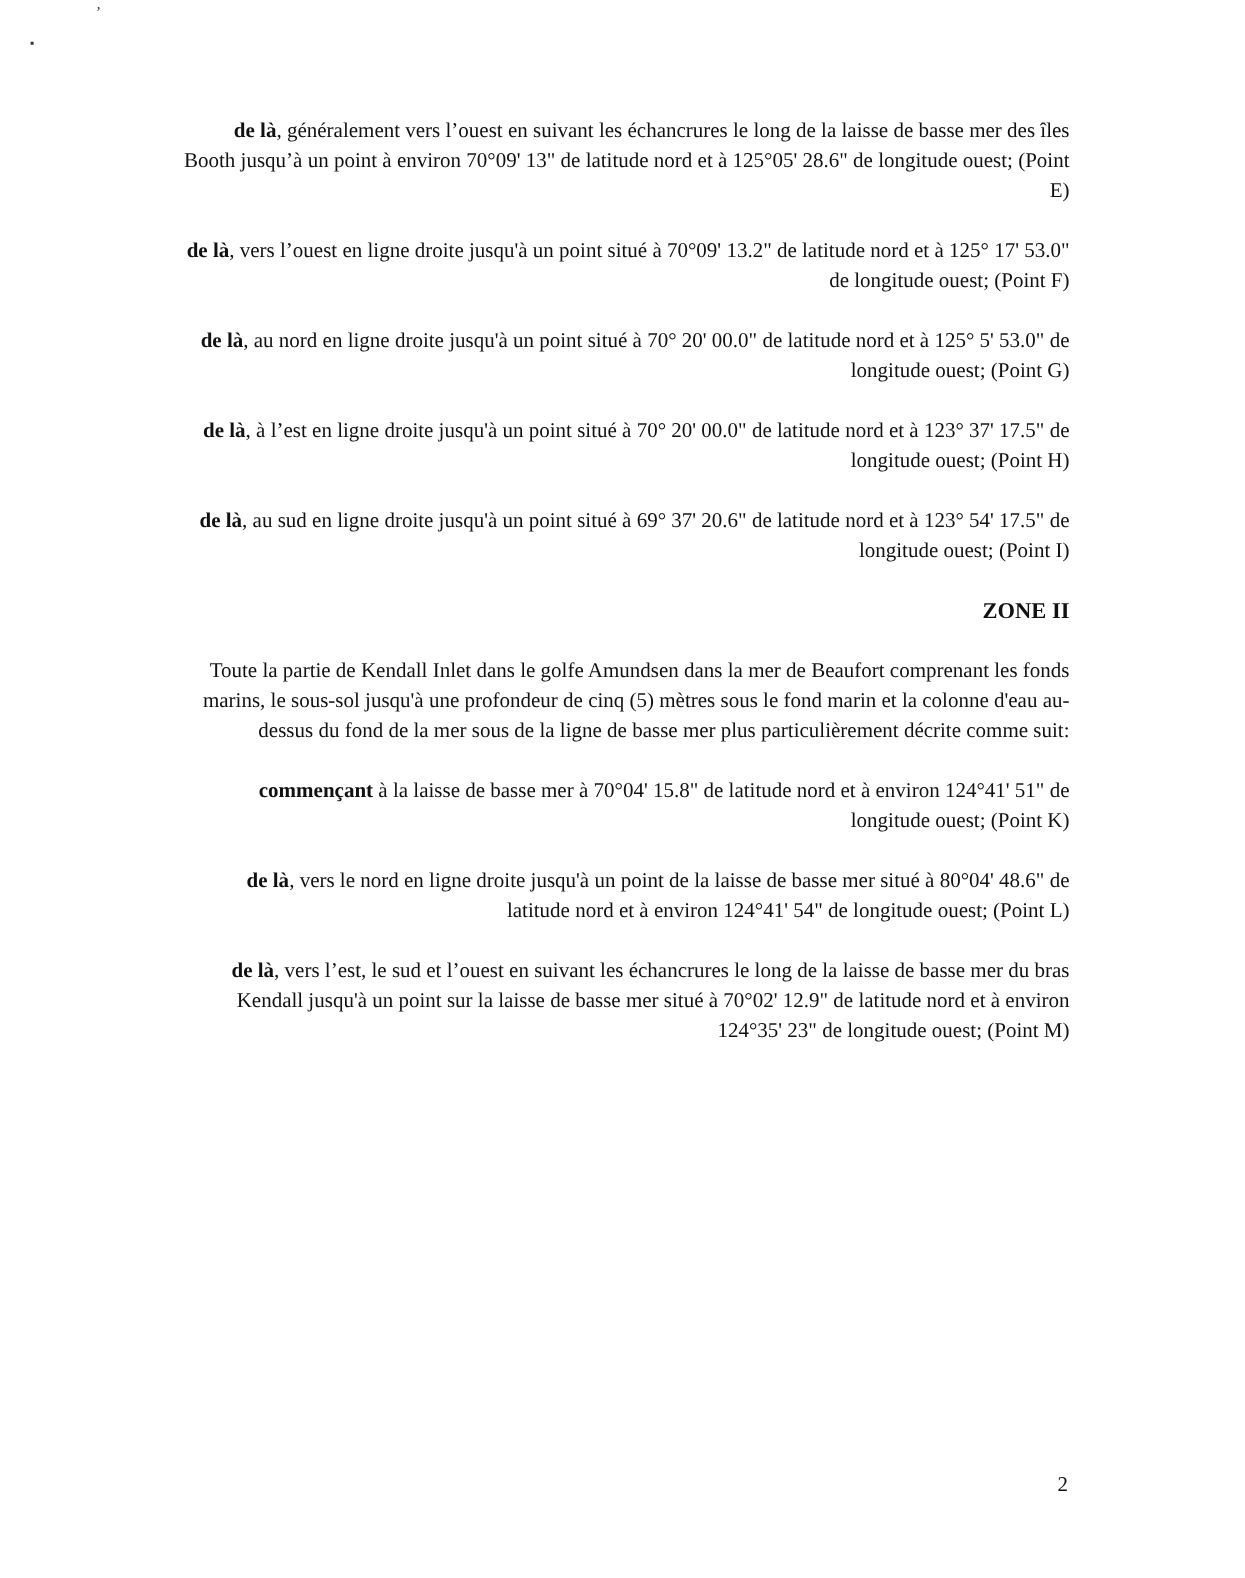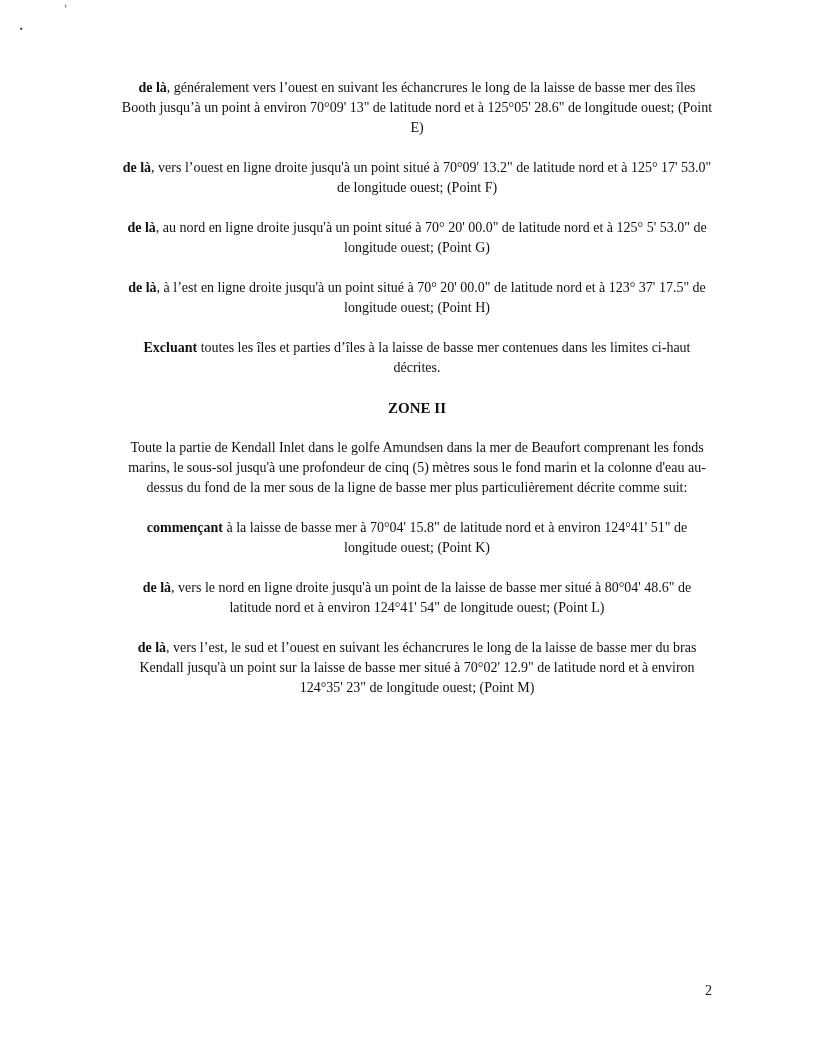--- a/index.html
+++ b/index.html
@@ -24,21 +24,21 @@
   }
   .scan-mark.m1 { left: 64px; top: 4px; }
   .scan-mark.m2 { left: 20px; top: 24px; font-size: 8px; }
   .content {
     position: absolute;
     left: 121px;
     top: 78px;
     width: 592px;
     font-size: 14px;
     line-height: 20px;
-    text-align: center;
+    text-align: right;
   }
   .para {
     margin: 0 0 20px 0;
   }
   .para strong {
     font-weight: bold;
   }
   .zone-heading {
     font-size: 15px;
     font-weight: bold;
@@ -65,24 +65,24 @@
   <div class="content">
 
     <p class="para"><strong>de là</strong><span>, généralement vers l’ouest en suivant les échancrures le long de la laisse de basse mer des îles Booth jusqu’à un point à environ 70°09' 13" de latitude nord et à 125°05' 28.6" de longitude ouest; (Point E)</span></p>
 
     <p class="para"><strong>de là</strong><span>, vers l’ouest en ligne droite jusqu'à un point situé à 70°09' 13.2" de latitude nord et à 125° 17' 53.0" de longitude ouest; (Point F)</span></p>
 
     <p class="para"><strong>de là</strong><span>, au nord en ligne droite jusqu'à un point situé à 70° 20' 00.0" de latitude nord et à 125° 5' 53.0" de longitude ouest; (Point G)</span></p>
 
     <p class="para"><strong>de là</strong><span>, à l’est en ligne droite jusqu'à un point situé à 70° 20' 00.0" de latitude nord et à 123° 37' 17.5" de longitude ouest; (Point H)</span></p>
 
+    <p class="para"><strong>de là</strong><span>, au sud en ligne droite jusqu'à un point situé à 69° 37' 20.6" de latitude nord et à 123° 54' 17.5" de longitude ouest; (Point I)</span></p>
 
 
 
-    <p class="para"><strong>Excluant</strong><span> toutes les îles et parties d’îles à la laisse de basse mer contenues dans les limites ci-haut décrites.</span></p>
 
     <h2 class="zone-heading">ZONE II</h2>
 
     <p class="para"><span>Toute la partie de Kendall Inlet dans le golfe Amundsen dans la mer de Beaufort comprenant les fonds marins, le sous-sol jusqu'à une profondeur de cinq (5) mètres sous le fond marin et la colonne d'eau au-dessus du fond de la mer sous de la ligne de basse mer plus particulièrement décrite comme suit:</span></p>
 
     <p class="para"><strong>commençant</strong><span> à la laisse de basse mer à 70°04' 15.8" de latitude nord et à environ 124°41' 51" de longitude ouest; (Point K)</span></p>
 
     <p class="para"><strong>de là</strong><span>, vers le nord en ligne droite jusqu'à un point de la laisse de basse mer situé à 80°04' 48.6" de latitude nord et à environ 124°41' 54" de longitude ouest; (Point L)</span></p>
 
     <p class="para"><strong>de là</strong><span>, vers l’est, le sud et l’ouest en suivant les échancrures le long de la laisse de basse mer du bras Kendall jusqu'à un point sur la laisse de basse mer situé à 70°02' 12.9" de latitude nord et à environ 124°35' 23" de longitude ouest; (Point M)</span></p>

